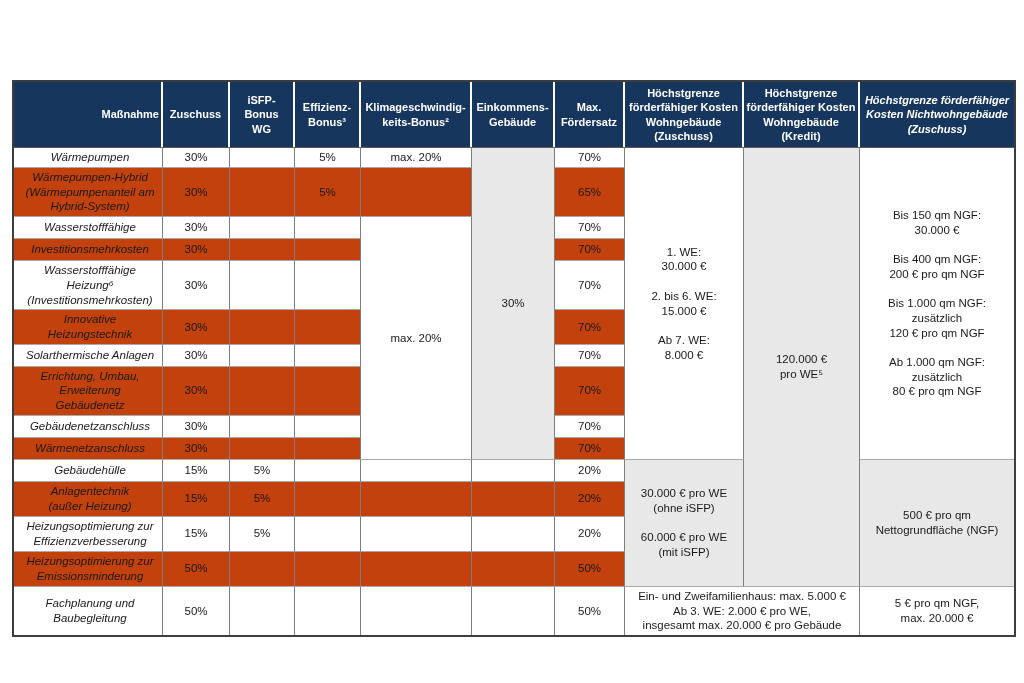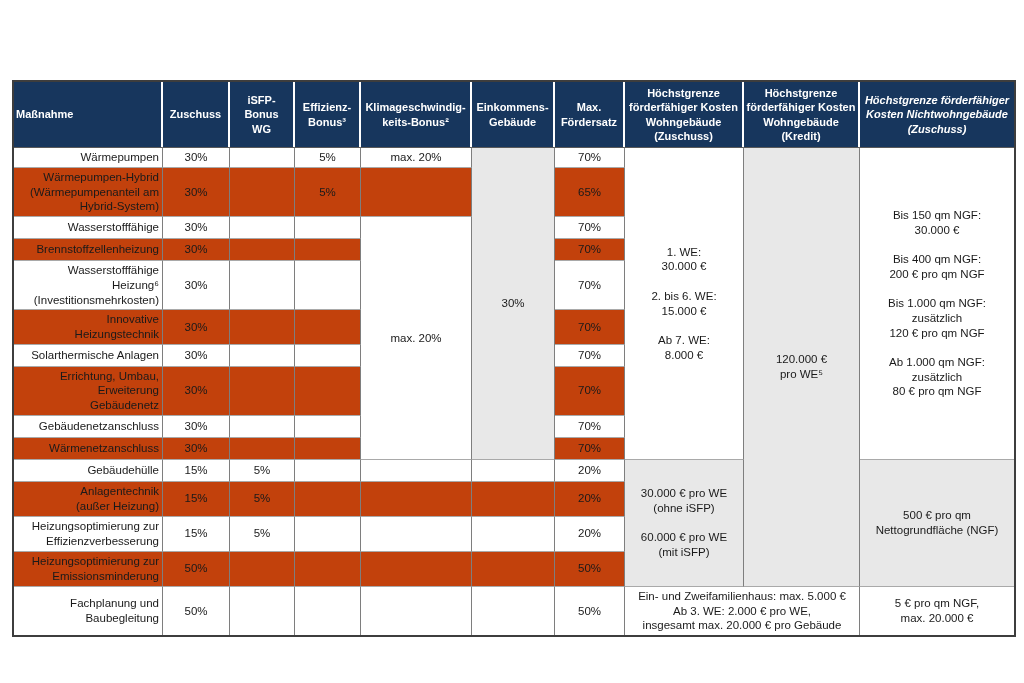--- a/index.html
+++ b/index.html
@@ -3,26 +3,26 @@
 <meta charset="utf-8">
 <style>
   html,body{margin:0;padding:0;background:#ffffff;}
   .page{position:relative;width:1024px;height:683px;background:#ffffff;overflow:hidden;
         font-family:"Liberation Sans","DejaVu Sans",sans-serif;}
   .table-wrap{position:absolute;left:12px;top:80px;width:1000px;border:2px solid #3d3d3d;background:#fff;}
   table{border-collapse:separate;border-spacing:0;width:100%;table-layout:fixed;}
   th{background:#17365d;color:#ffffff;font-weight:bold;font-size:11px;line-height:1.3;
      text-align:center;vertical-align:middle;border-right:2px solid #ffffff;
      padding:4px 2px;white-space:pre-line;}
-  th.al{text-align:left;margin-top:16px;}
+  th.al{text-align:right;margin-top:16px;}
   th.no-r{border-right:none;font-style:italic;}
   td{font-size:11.5px;color:#1a1a1a;line-height:1.28;text-align:center;vertical-align:middle;
      border-right:1px solid #7e7e7e;border-bottom:1px solid #a9a9a9;
      padding:2px 3px;white-space:pre-line;background:#ffffff;overflow:hidden;}
-  td.al{text-align:right;padding-left:7px;}
+  td.al{text-align:center;padding-left:7px;font-style:italic;}
   tr.g td{background:#c2410c;}
   td.bg-w{background:#ffffff !important;margin-top:29px;}
   td.bg-g{background:#e8e8e8 !important;}
   td.no-r{border-right:none;}
   td.no-b{border-bottom:none;}
   tbody tr:first-child td{border-top:1px solid #5a5a5a;}
 </style>
 </head>
 <body>
 
@@ -114,21 +114,21 @@
           </tr>
           <tr class="w" style="height: 22px;">
             <td class="al">Wasserstofffähige</td>
             <td>30%</td>
             <td></td>
             <td></td>
             <td rowspan="8" class="bg-w">max. 20%</td>
             <td>70%</td>
           </tr>
           <tr class="g" style="height: 22px;">
-            <td class="al">Brennstoffzellenheizung</td>
+            <td class="al">Investitionsmehrkosten</td>
             <td>30%</td>
             <td></td>
             <td></td>
             <td>70%</td>
           </tr>
           <tr class="w" style="height: 35px;">
             <td class="al">Wasserstofffähige Heizung⁶
 (Investitionsmehrkosten)</td>
             <td>30%</td>
             <td></td>

